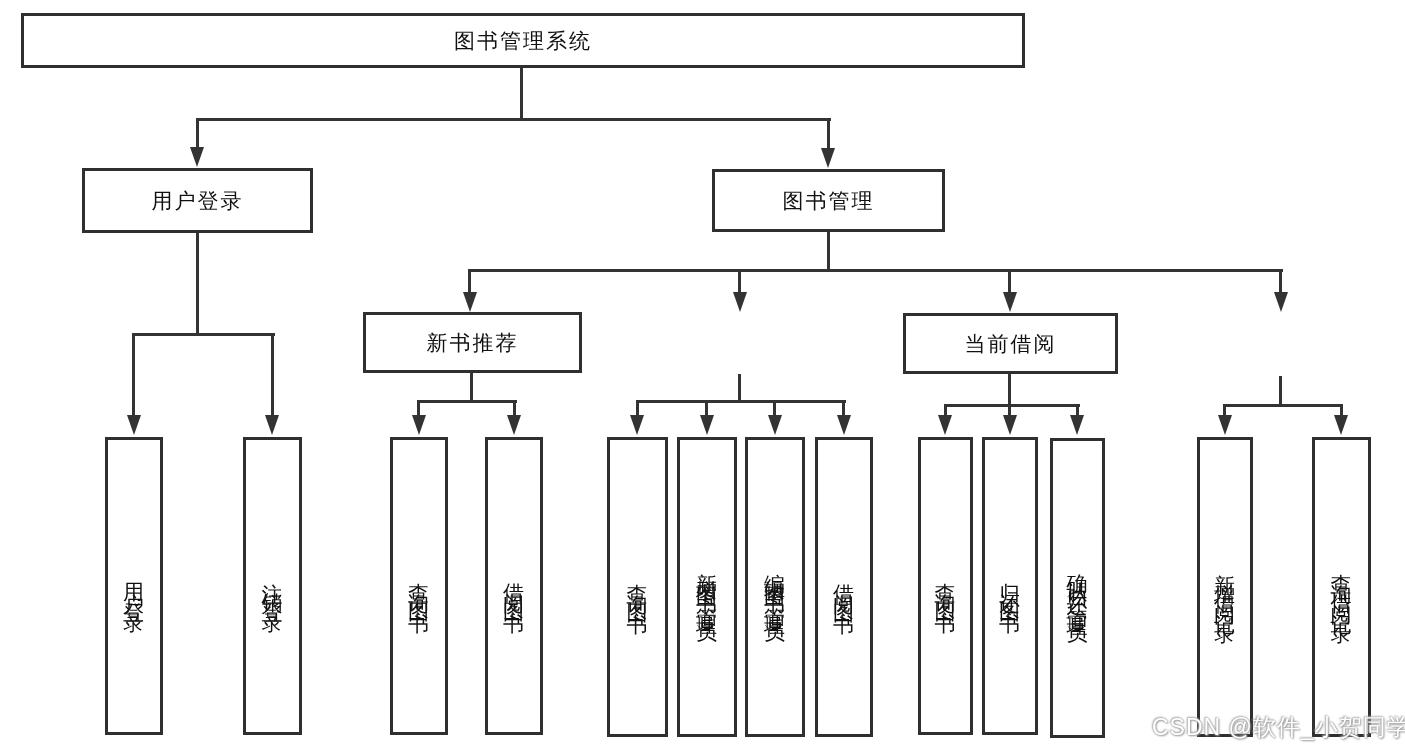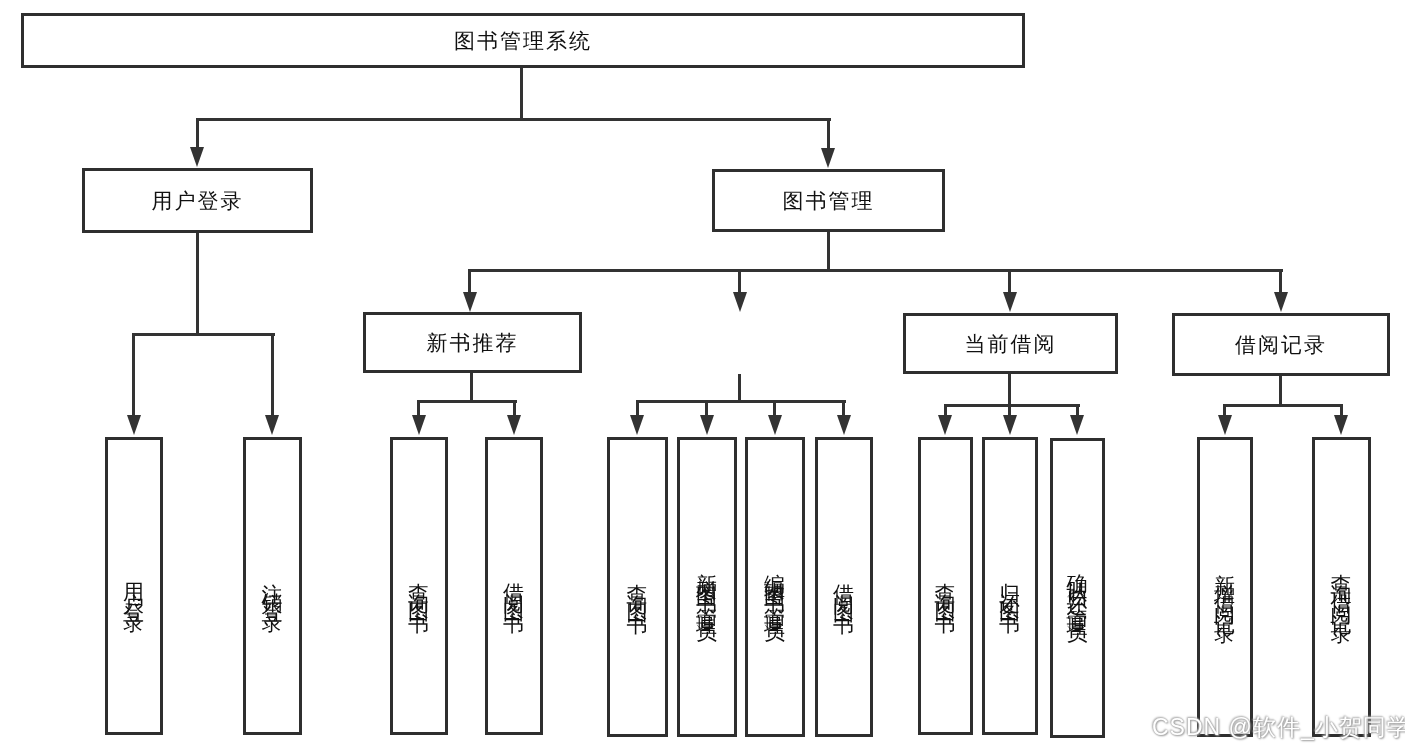--- a/index.html
+++ b/index.html
@@ -70,23 +70,20 @@
   </div>
   <div class="box" style="left:712px; top:169px; width:233px; height:63px;">
     <span>图书管理</span>
   </div>
 
   <div class="box" style="left:363px; top:312px; width:219px; height:61px;">
     <span>新书推荐</span>
   </div>
   <div class="box" style="left:903px; top:313px; width:215px; height:61px;">
     <span>当前借阅</span>
-  </div>
-  <div class="box" style="left:1172px; top:313px; width:218px; height:63px;">
-    <span>借阅记录</span>
   </div>
 
   <div class="box vbox" style="left:105px; top:437px; width:58px; height:298px;">
     <span>用户登录</span>
   </div>
   <div class="box vbox" style="left:243px; top:437px; width:59px; height:298px;">
     <span>注销登录</span>
   </div>
 
   <div class="box vbox" style="left:390px; top:437px; width:58px; height:298px;">

